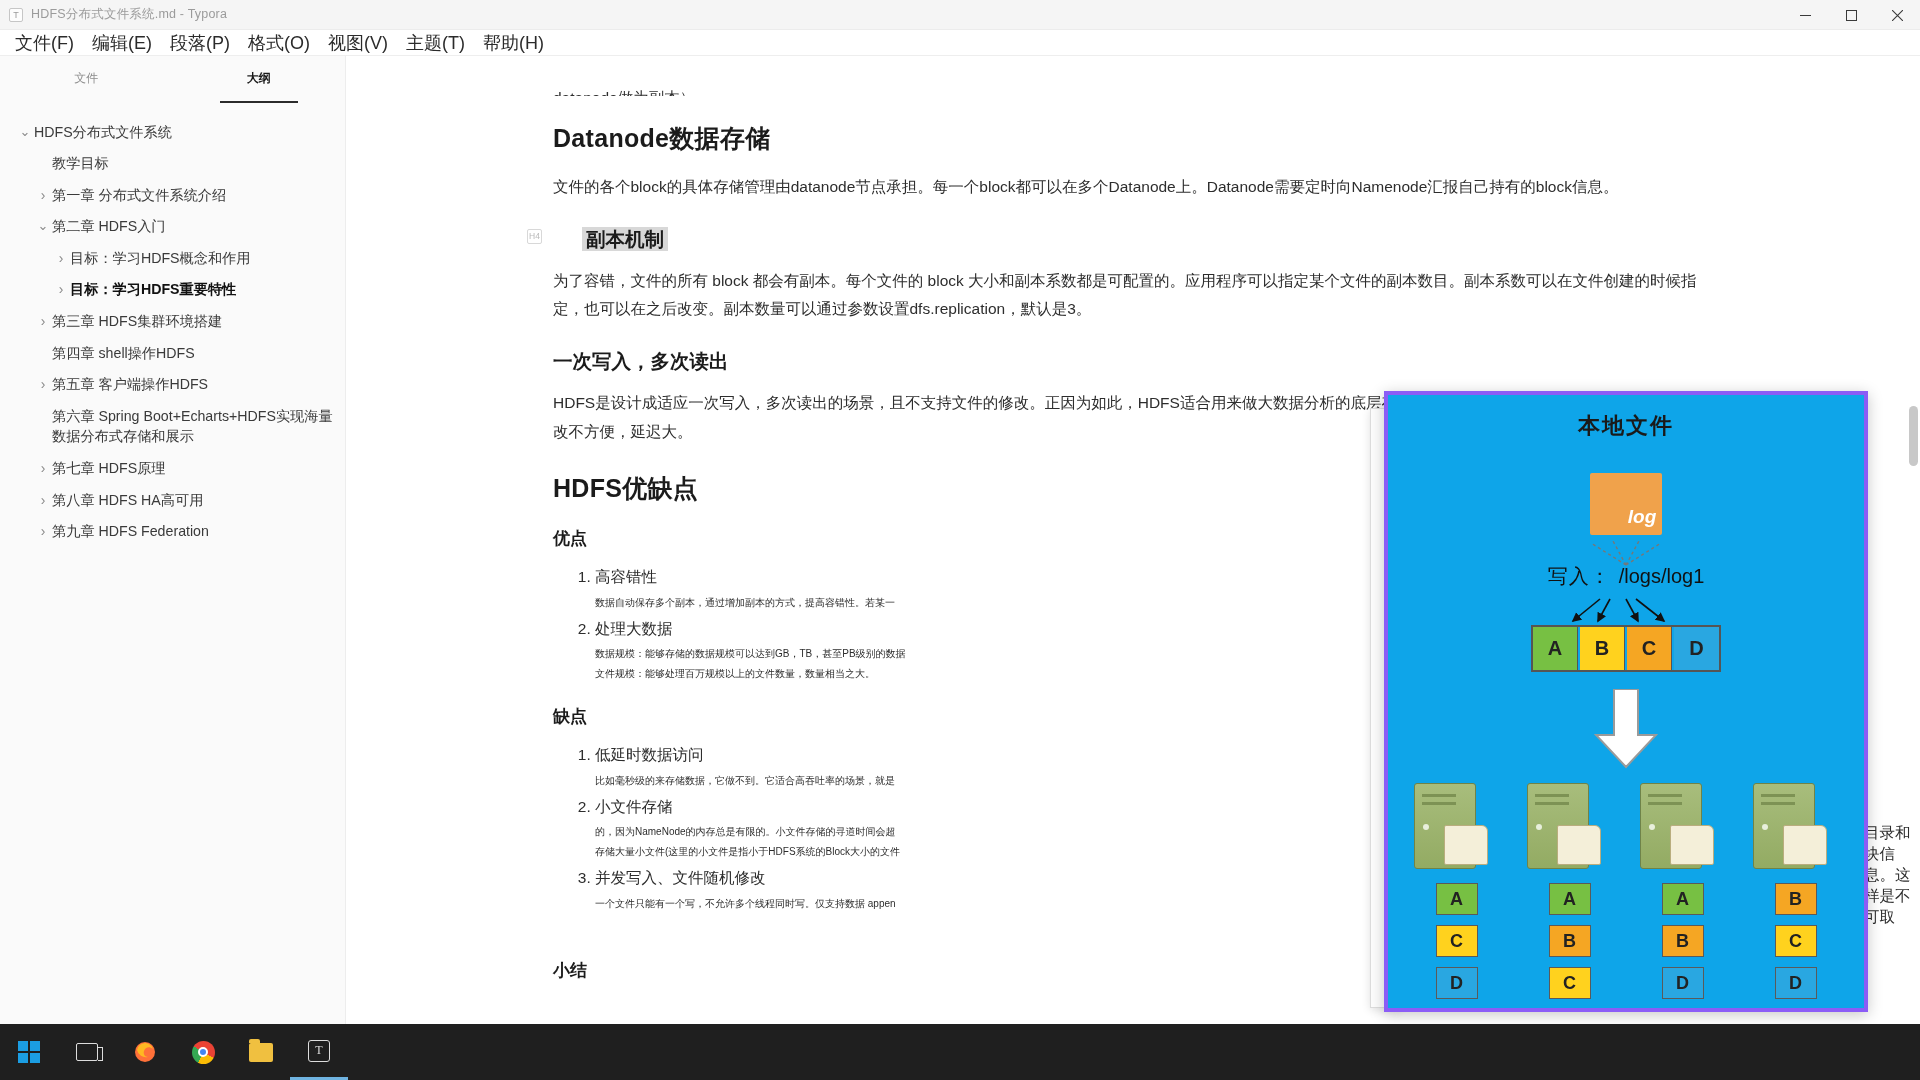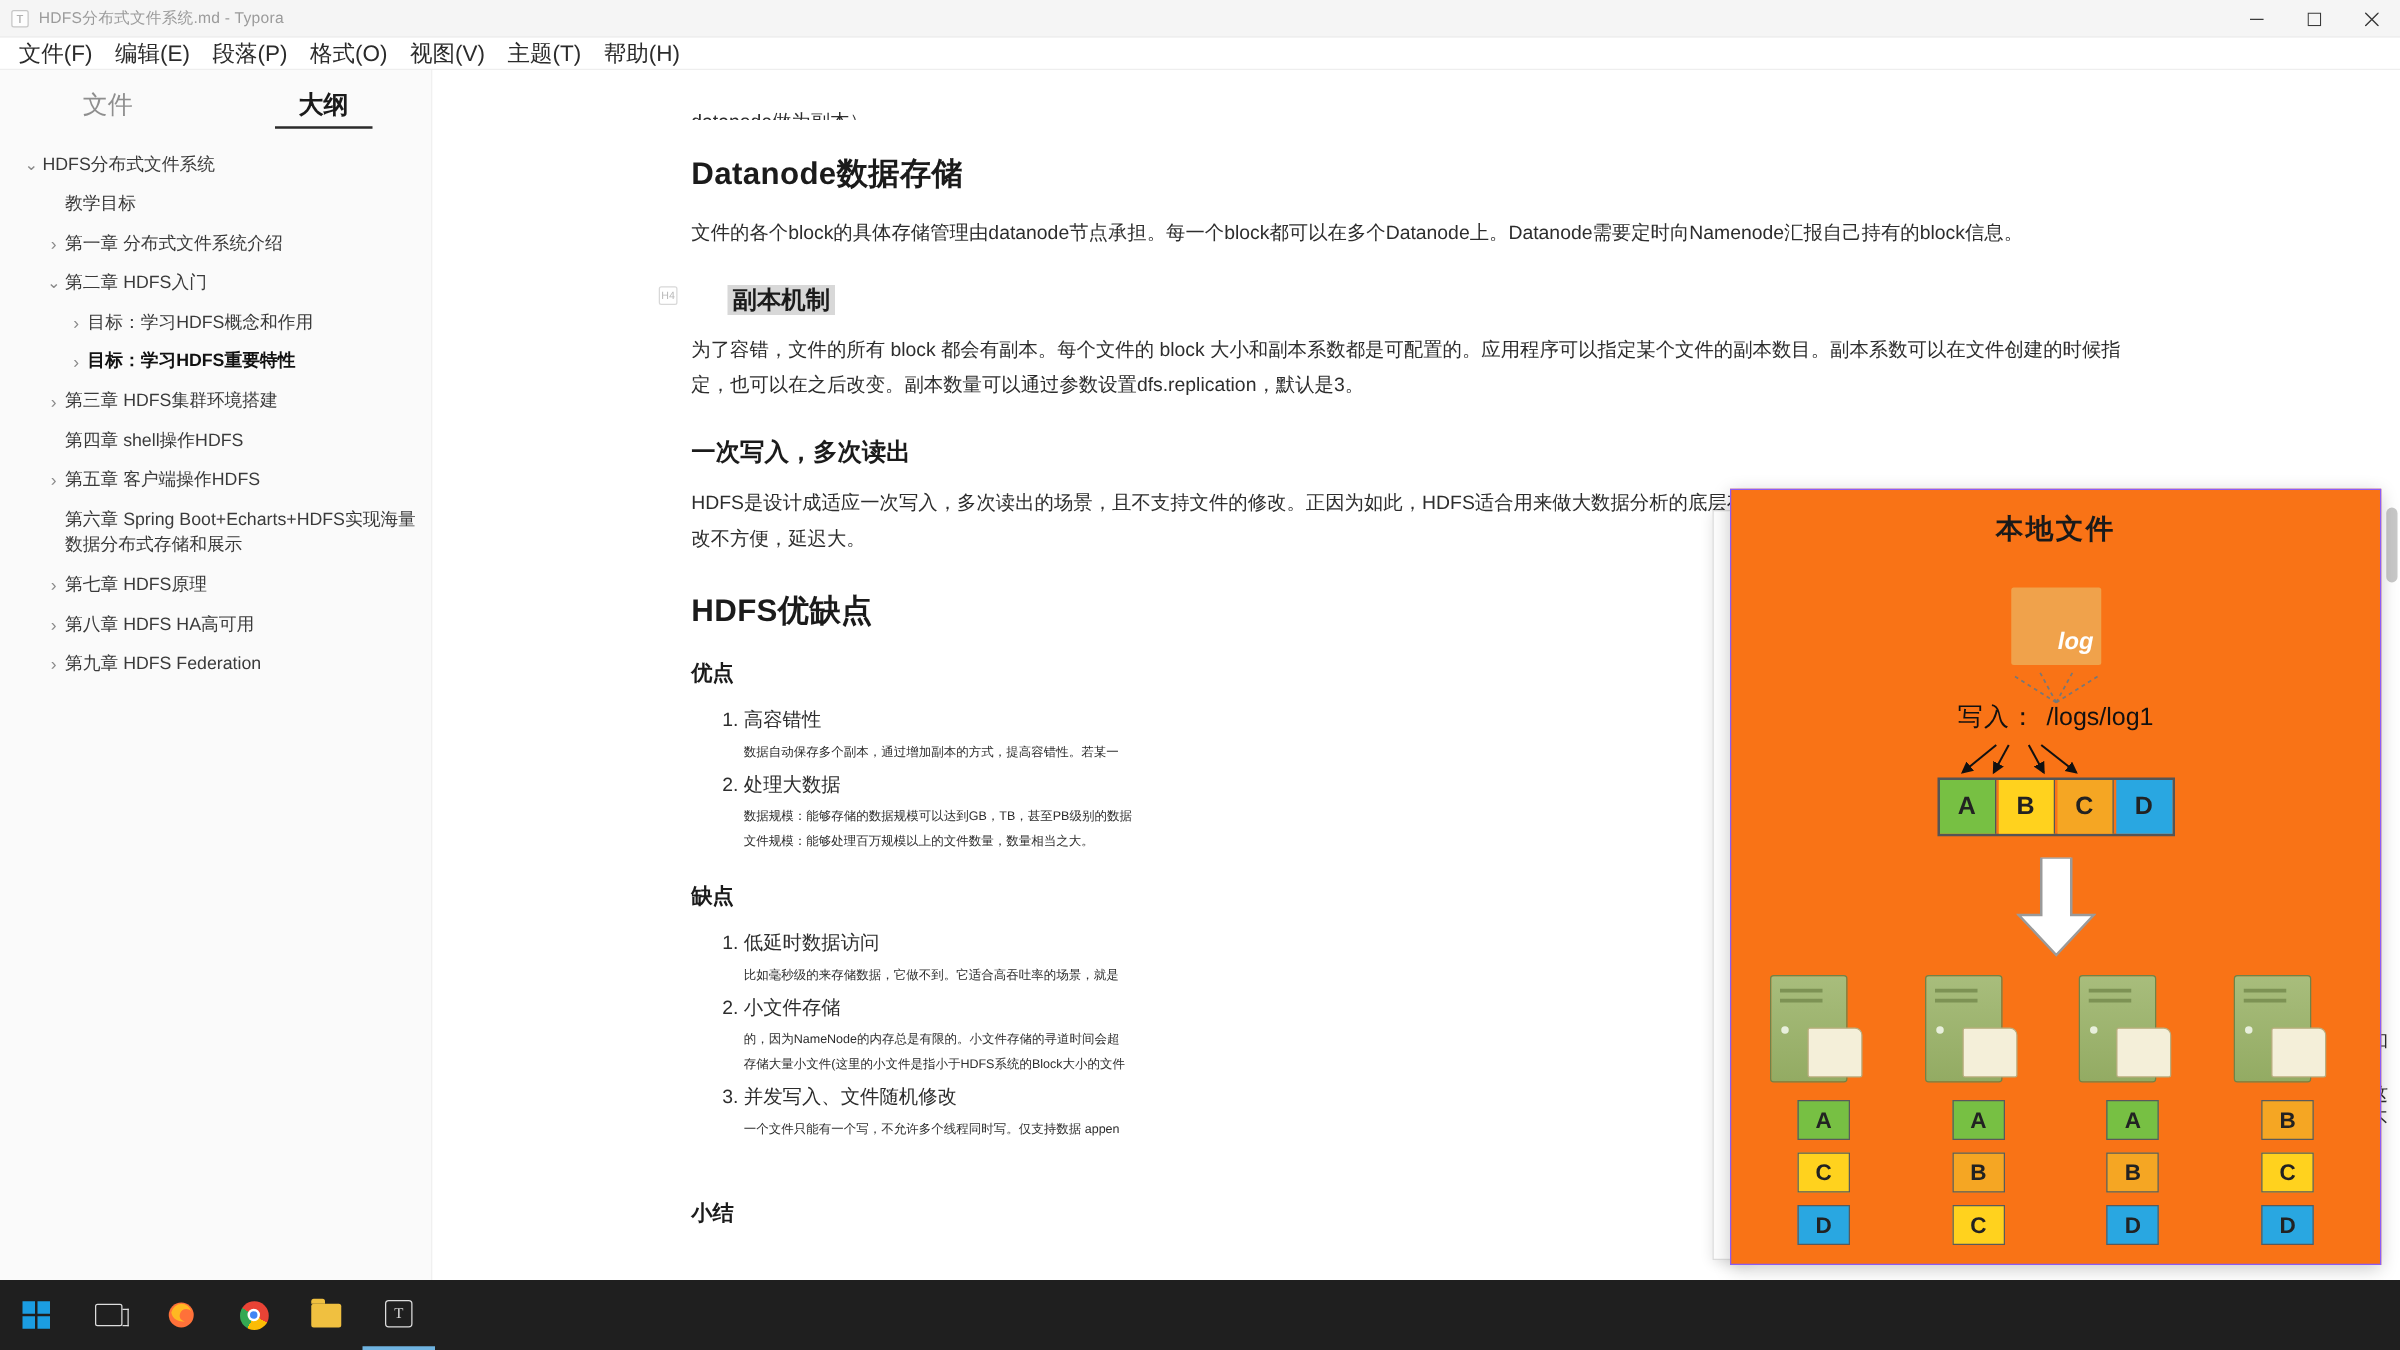--- a/index.html
+++ b/index.html
@@ -39,21 +39,21 @@
 
   
   #workspace { display:flex; height:1080px; }
   #sidebar {
     width:346px; min-width:346px; background:#fafafa;
     border-right:1px solid #ededed; display:flex; flex-direction:column;
     height:1024px;
   }
   #sidebar-tabs { display:flex; height:44px; padding-top:8px; }
   .sb-tab {
-    flex:1; text-align:center; font-size:20px; color:#8e8e8e;
+    flex:1; text-align:center; font-size:12px; color:#8e8e8e;
     position:relative; padding-top:6px;
   }
   .sb-tab.active { color:#1a1a1a; font-weight:bold; }
   .sb-tab.active:after {
     content:''; position:absolute; left:50%; transform:translateX(-50%);
     bottom:-3px; width:78px; height:2.5px; background:#2b2b2b;
   }
   #outline { padding:16px 0 0 0; overflow:hidden; }
   .ol-row {
     display:flex; align-items:flex-start; font-size:14.2px; color:#3a3a3a;
@@ -108,22 +108,22 @@
   .sb-right { margin-left:auto; padding-right:24px; font-size:12.5px; color:#8c8c8c; }
 
   
   #vscroll {
     position:absolute; right:2px; top:350px; width:9px; height:60px;
     background:#c8c8c8; border-radius:5px;
   }
 
   
   #img-popup {
-    position:absolute; left:1038px; top:335px; width:521px; height:621px;
-    background:#f97316; border:1px solid #8b5cf6;
+    position:absolute; left:1038px; top:335px; width:484px; height:621px;
+    background:#0ea5e9; border:4px solid #8b5cf6;
     box-shadow:0 3px 14px rgba(0,0,0,.22);
     z-index:50; overflow:hidden;
   }
   #img-popup .diagram { position:relative; width:100%; height:100%; }
   .dg-title {
     text-align:center; font-size:22px; font-weight:bold; color:#1a1a1a;
     margin-top:16px; letter-spacing:2px;
   }
   .logfile {
     position:absolute; left:50%; transform:translateX(-50%); top:62px;

